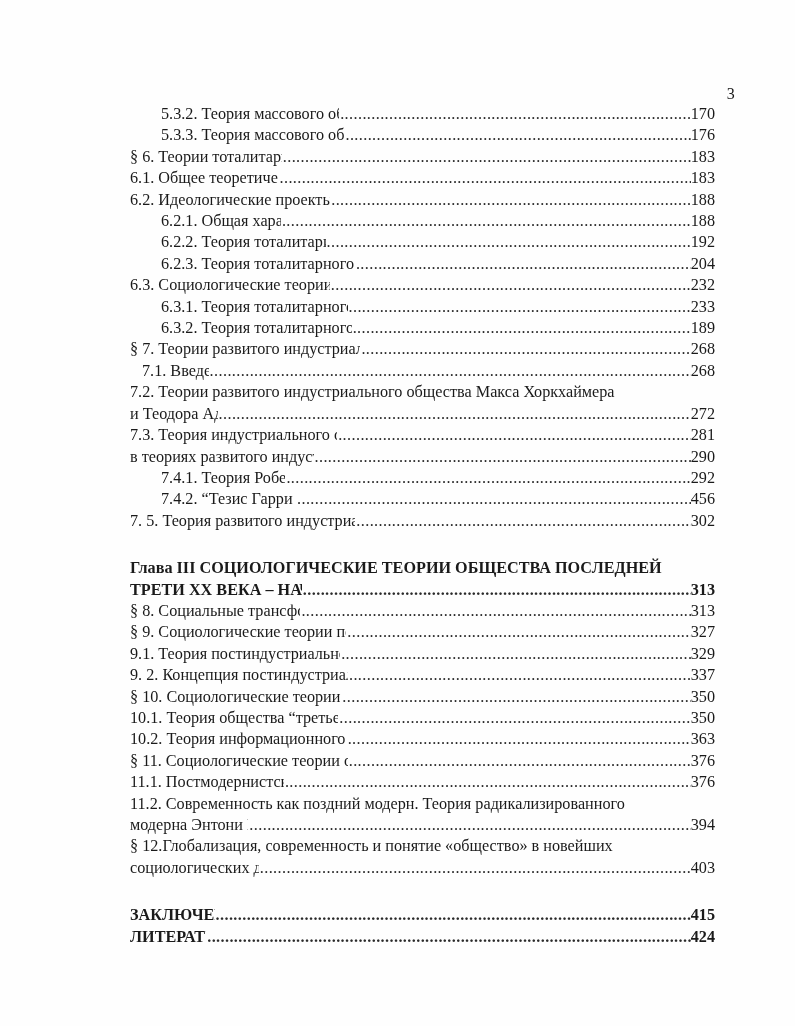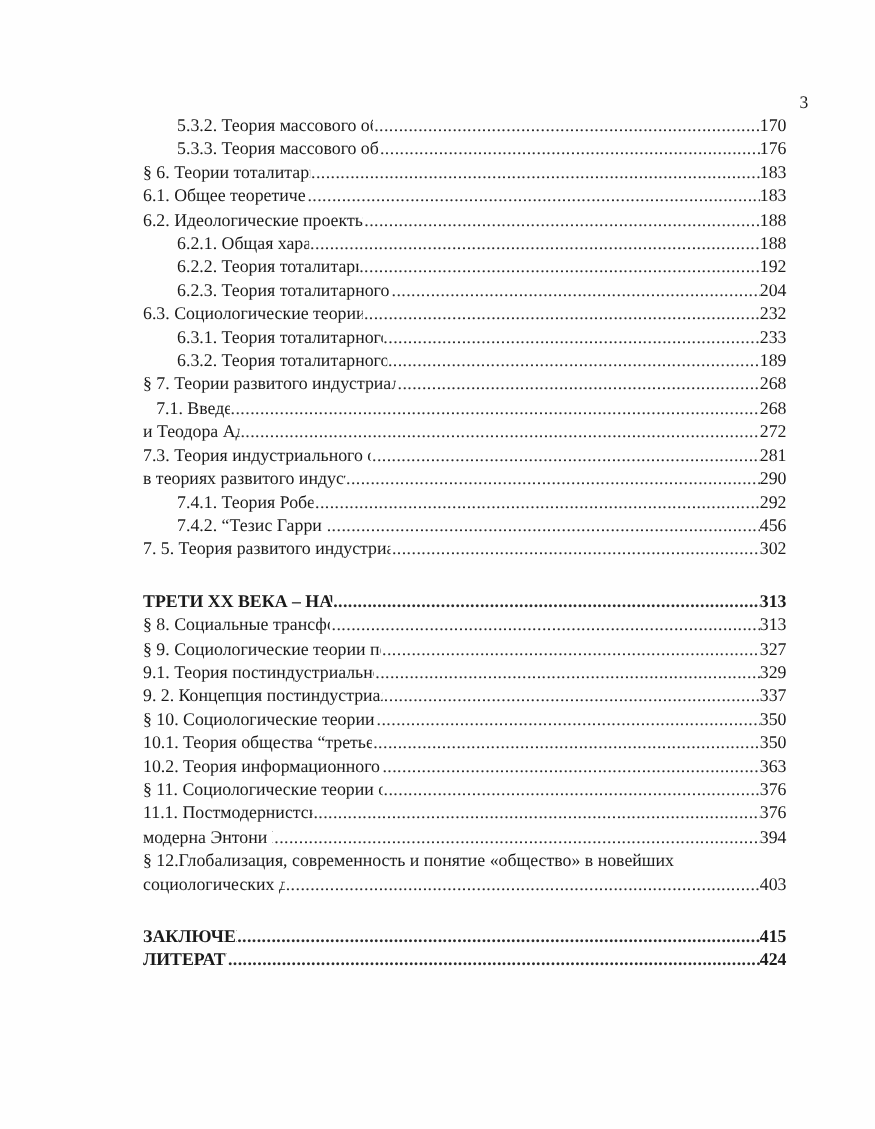--- a/index.html
+++ b/index.html
@@ -152,20 +152,23 @@
       <div class="entry lvl1">
         <span class="title">§ 7. Теории развитого индустриального общества середины XX века</span>
         <span class="leader"></span>
         <span class="pageno">268</span>
       </div>
       <div class="entry lvl1b">
         <span class="title">7.1. Введение</span>
         <span class="leader"></span>
         <span class="pageno">268</span>
       </div>
+      <div class="entry lvl1 nolead">
+        <span class="title">7.2. Теории развитого индустриального общества Макса Хоркхаймера</span>
+      </div>
       <div class="entry lvl1">
         <span class="title">и Теодора Адорно</span>
         <span class="leader"></span>
         <span class="pageno">272</span>
       </div>
       <div class="entry lvl1">
         <span class="title">7.3. Теория индустриального общества Герберта Маркузе</span>
         <span class="leader"></span>
         <span class="pageno">281</span>
       </div>
@@ -183,20 +186,23 @@
         <span class="title">7.4.2. “Тезис Гарри Брейвермана”</span>
         <span class="leader"></span>
         <span class="pageno">456</span>
       </div>
       <div class="entry lvl1">
         <span class="title">7. 5. Теория развитого индустриального общества Раймона Арона</span>
         <span class="leader"></span>
         <span class="pageno">302</span>
       </div>
       <div class="gap-lg"></div>
+      <div class="entry lvl1 bold nolead">
+        <span class="title">Глава III СОЦИОЛОГИЧЕСКИЕ ТЕОРИИ ОБЩЕСТВА ПОСЛЕДНЕЙ</span>
+      </div>
       <div class="entry lvl1 bold">
         <span class="title">ТРЕТИ XX ВЕКА – НАЧАЛА XXI ВЕКА</span>
         <span class="leader"></span>
         <span class="pageno">313</span>
       </div>
       <div class="entry lvl1">
         <span class="title">§ 8. Социальные трансформации 1970-х гг.</span>
         <span class="leader"></span>
         <span class="pageno">313</span>
       </div>
@@ -232,20 +238,23 @@
       </div>
       <div class="entry lvl1">
         <span class="title">§ 11. Социологические теории общества  “эпохи постмодерна”</span>
         <span class="leader"></span>
         <span class="pageno">376</span>
       </div>
       <div class="entry lvl1">
         <span class="title">11.1. Постмодернистская социология</span>
         <span class="leader"></span>
         <span class="pageno">376</span>
+      </div>
+      <div class="entry lvl1 nolead">
+        <span class="title">11.2. Современность как поздний модерн.  Теория радикализированного</span>
       </div>
       <div class="entry lvl1">
         <span class="title">модерна Энтони Гидденса</span>
         <span class="leader"></span>
         <span class="pageno">394</span>
       </div>
       <div class="entry lvl1 nolead">
         <span class="title">§ 12.Глобализация, современность и понятие «общество» в новейших</span>
       </div>
       <div class="entry lvl1">

